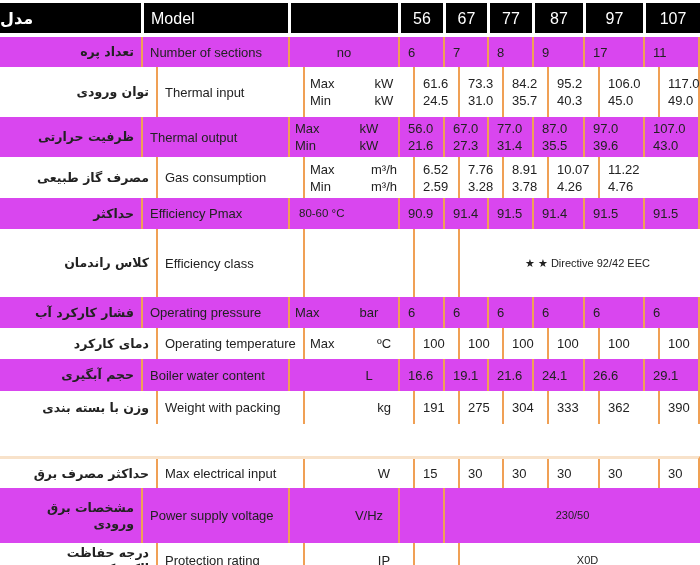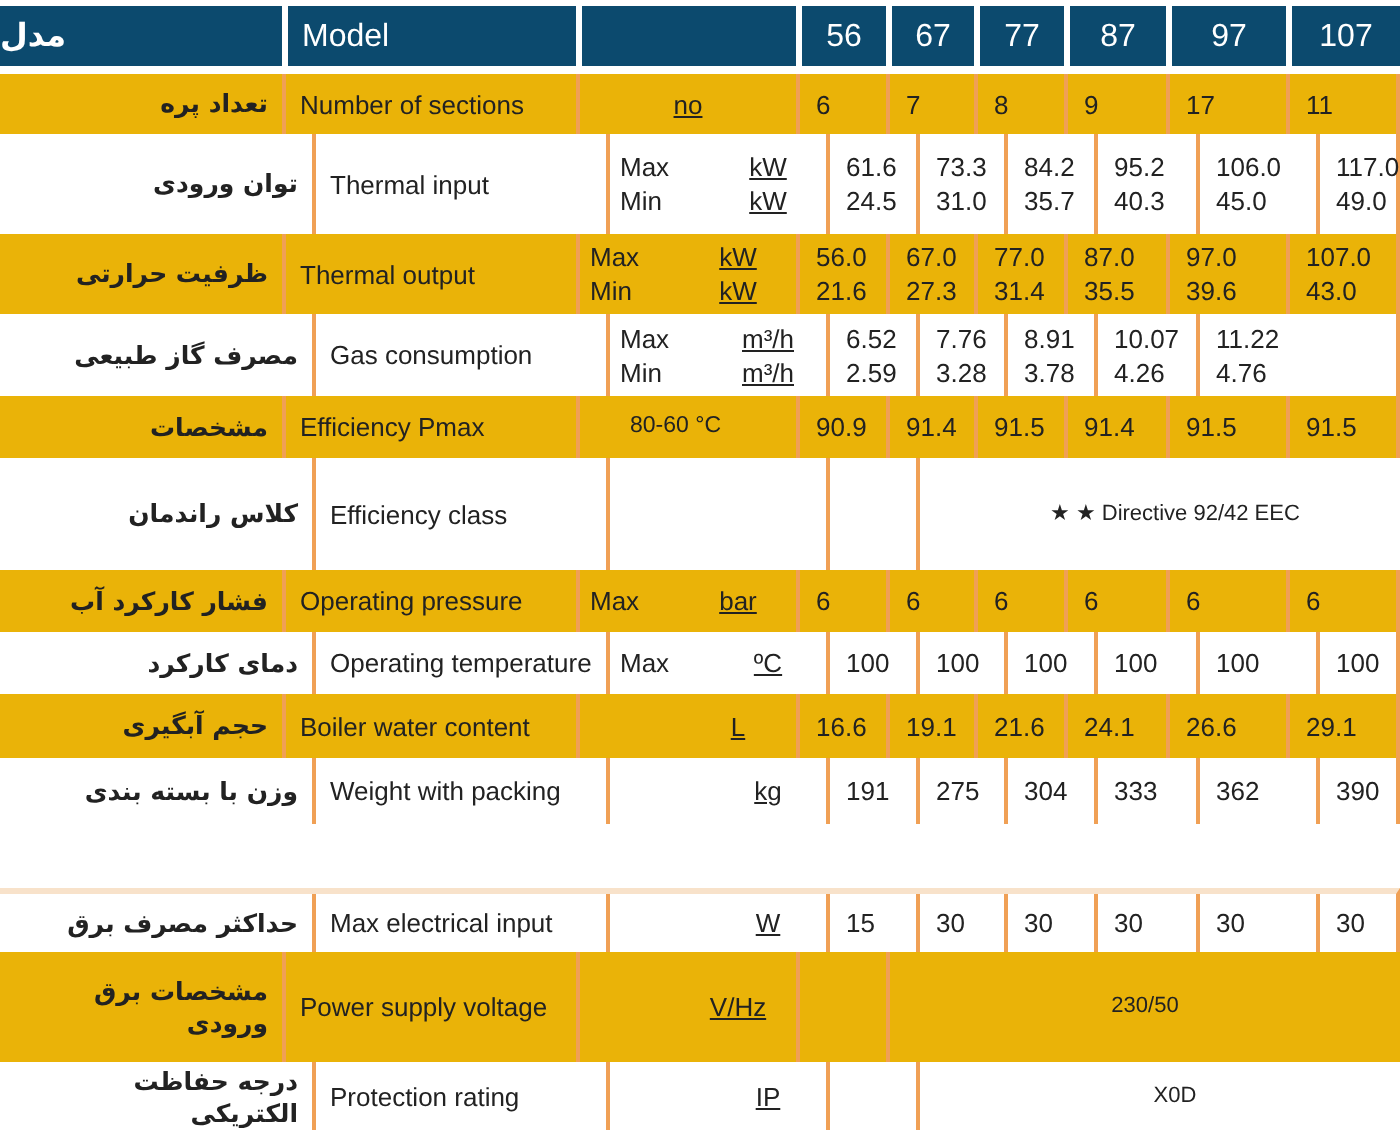--- a/index.html
+++ b/index.html
@@ -16,21 +16,21 @@
     display:grid;
     grid-template-columns:141px 147px 52px 58px 45px 44px 45px 51px 60px 57px;
     box-sizing:border-box;
   }
   .row.header{
     height:30px;
     margin-bottom:4px;
     background:#ffffff;
   }
   .row.header .c{
-    background:#0c4a6e;
+    background:#000000;
     color:#ffffff;
     font-size:16px;
   }
   .row.header .c.gap{border-left:3px solid #ffffff;}
   .c{
     display:flex;
     align-items:center;
     box-sizing:border-box;
     font-size:13px;
     line-height:15px;
@@ -42,33 +42,33 @@
     text-align:right;
     padding-right:7px;
     font-family:"DejaVu Sans",sans-serif;
     font-weight:700;
     font-size:12.5px;
     line-height:16px;
     white-space:pre-line;
   }
   .en{padding-left:7px;}
   .mm{padding-left:5px;}
-  .unit{justify-content:center;text-align:center;text-decoration:underline;}
+  .unit{justify-content:center;text-align:center;}
   .val{padding-left:8px;}
   .span2{grid-column:span 2;}
   .span5{grid-column:span 5;justify-content:center;text-align:center;font-size:11px;}
   .bl{border-left:2px solid #f0a055;}
   .rb{border-right:2px solid #f0a055;}
-  .cream{background:#eab308;}
+  .cream{background:#d946ef;}
   .white{background:#ffffff;padding-left:15px;}
   .sep-top{border-top:3px solid #f8e2ca;margin-top:32px;}
   .stack{flex-direction:column;justify-content:center;align-items:flex-start;}
   .stack.center{align-items:center;}
   .stack div{line-height:17px;}
-  .cond{font-size:11.5px;padding-left:25px;}
+  .cond{font-size:11.5px;padding-left:9px;}
   .hfa{justify-content:flex-start;padding-right:8px;font-weight:700;font-size:15px;}
   .hnum{justify-content:center;}
 </style>
 </head>
 <body>
 
 <div id="screen">
  <div class="table">
 
   <div class="row header">
@@ -196,32 +196,32 @@
       <div>10.07</div>
           <div>4.26</div>
     </div>
     <div class="c val stack bl">
       <div>11.22</div>
           <div>4.76</div>
     </div>
   </div>
 
   <div class="row cream rb" style="height:31px">
-    <div class="c fa">مشخصات</div>
+    <div class="c fa">حداکثر</div>
     <div class="c en bl">Efficiency Pmax</div>
     <div class="c span2 cond bl">80-60 °C</div>
     <div class="c val bl">90.9</div>
     <div class="c val bl">91.4</div>
     <div class="c val bl">91.5</div>
     <div class="c val bl">91.4</div>
     <div class="c val bl">91.5</div>
     <div class="c val bl">91.5</div>
   </div>
 
-  <div class="row white" style="height:56px">
+  <div class="row white" style="height:68px">
     <div class="c fa">کلاس راندمان</div>
     <div class="c en bl">Efficiency class</div>
     <div class="c span2 bl"></div>
     <div class="c bl"></div>
     <div class="c span5 bl">★ ★ Directive 92/42 EEC</div>
   </div>
 
   <div class="row cream rb" style="height:31px">
     <div class="c fa">فشار کارکرد آب</div>
     <div class="c en bl">Operating pressure</div>

